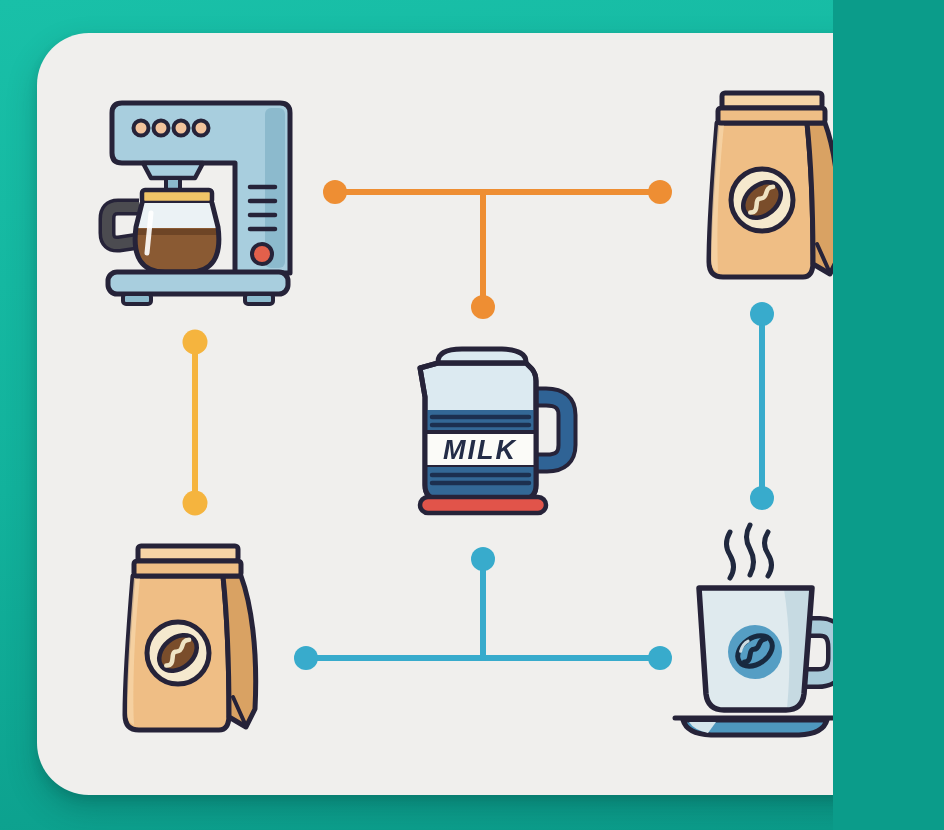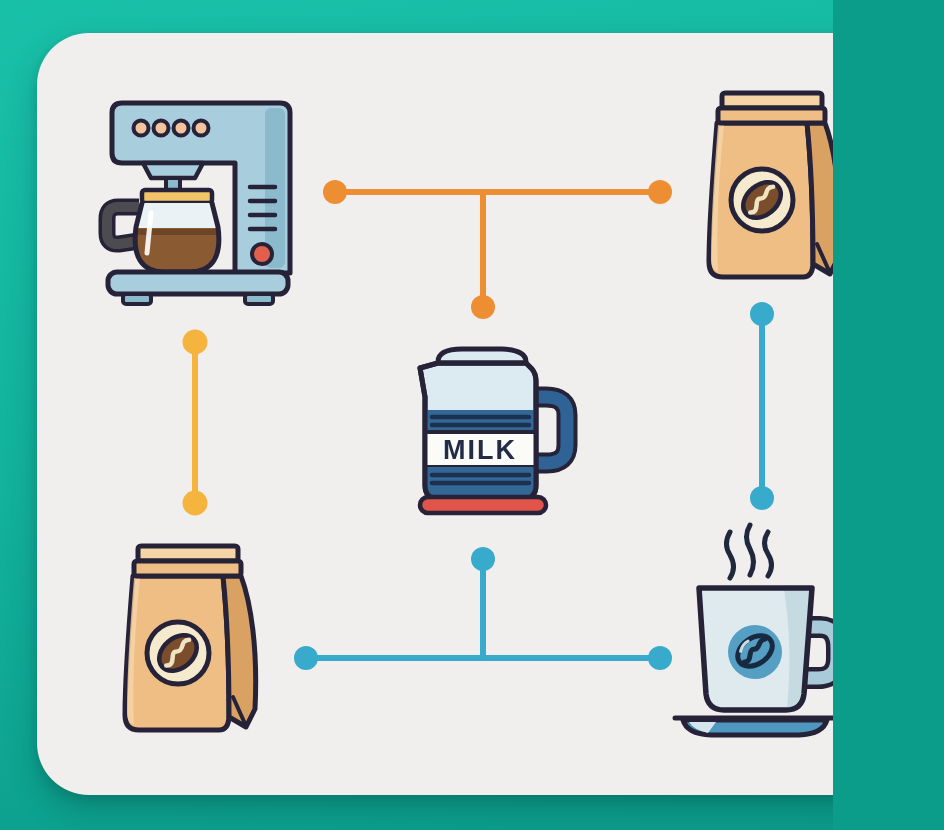--- a/index.html
+++ b/index.html
@@ -1,19 +1,20 @@
 <!DOCTYPE html>
 <html style="--bg-top: #19C0A8; --bg-bottom: #0B9C8A; --card-bg: #F0EFED; --outline: #262339; --connector-orange: #EE8E33; --connector-yellow: #F5B43E; --connector-blue: #38ABCC; --machine-body: #A8CEDE; --machine-body-dark: #8CBACD; --machine-button: #F2C39C; --machine-red: #E2604B; --carafe-band: #F0C467; --carafe-glass: #EBF2F5; --coffee: #8A5A33; --coffee-dark: #6E4526; --handle-gray: #4B4B50; --bag-body: #EFBE85; --bag-body-light: #F6D4A6; --bag-gusset: #D9A263; --badge-cream: #F5E9CE; --bean-brown: #7A4D2B; --bean-line: #EFE3C3; --jug-top: #DCEAF1; --jug-band: #336896; --jug-band-line: #1C3050; --jug-label-bg: #FBFBF8; --jug-text: #232C47; --jug-base-red: #E1544A; --jug-handle: #2F6395; --mug-body: #DFEAEE; --mug-shade: #C6DAE2; --mug-badge: #559EC4; --mug-bean-line: #182A40; --mug-handle: #A9CBD9; --saucer-blue: #4E97BE; --saucer-light: #D5E5EC; --steam: #20283E;"><head>
 <meta charset="utf-8">
 <style>
   html,body{margin:0;padding:0;background:#0b9c8a;}
   .stage{
     position:relative;width:833px;height:830px;overflow:hidden;
     background:linear-gradient(172deg,var(--bg-top) 0%, #12b29c 52%, var(--bg-bottom) 100%);
     font-family:"Liberation Sans",sans-serif;
+    font-style:italic;
   }
   .card{
     position:absolute;left:37px;top:33px;width:872px;height:762px;
     background:var(--card-bg);border-radius:52px;
     box-shadow:0 14px 30px rgba(0,45,42,.25), 0 4px 10px rgba(0,45,42,.12);
   }
   .card svg{position:absolute;left:0;top:0;}
   
   .s{stroke:var(--outline);stroke-width:5;stroke-linejoin:round;stroke-linecap:round;}
   .s4{stroke-width:4;} .s45{stroke-width:4.5;} .s55{stroke-width:5.5;} .nf{fill:none;}

